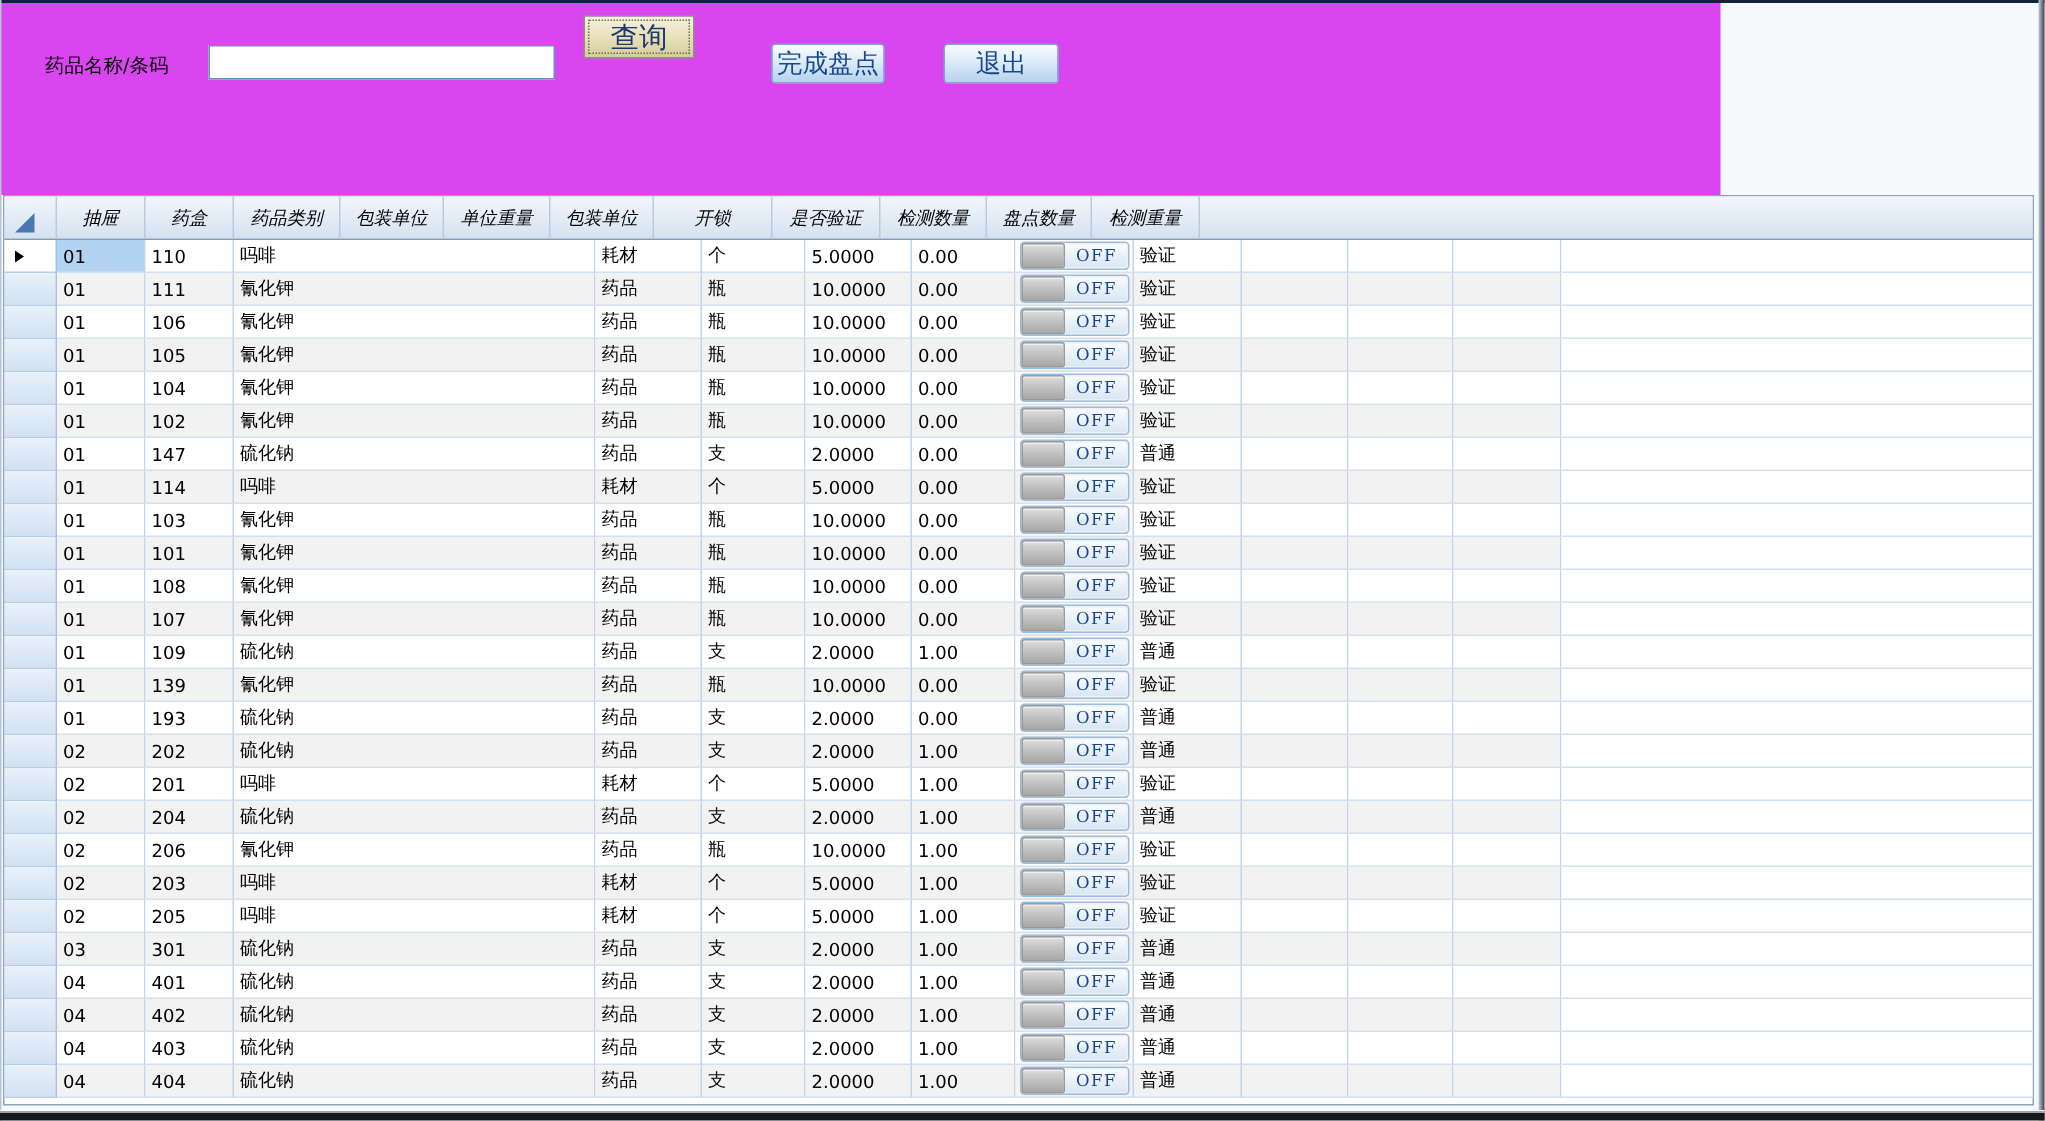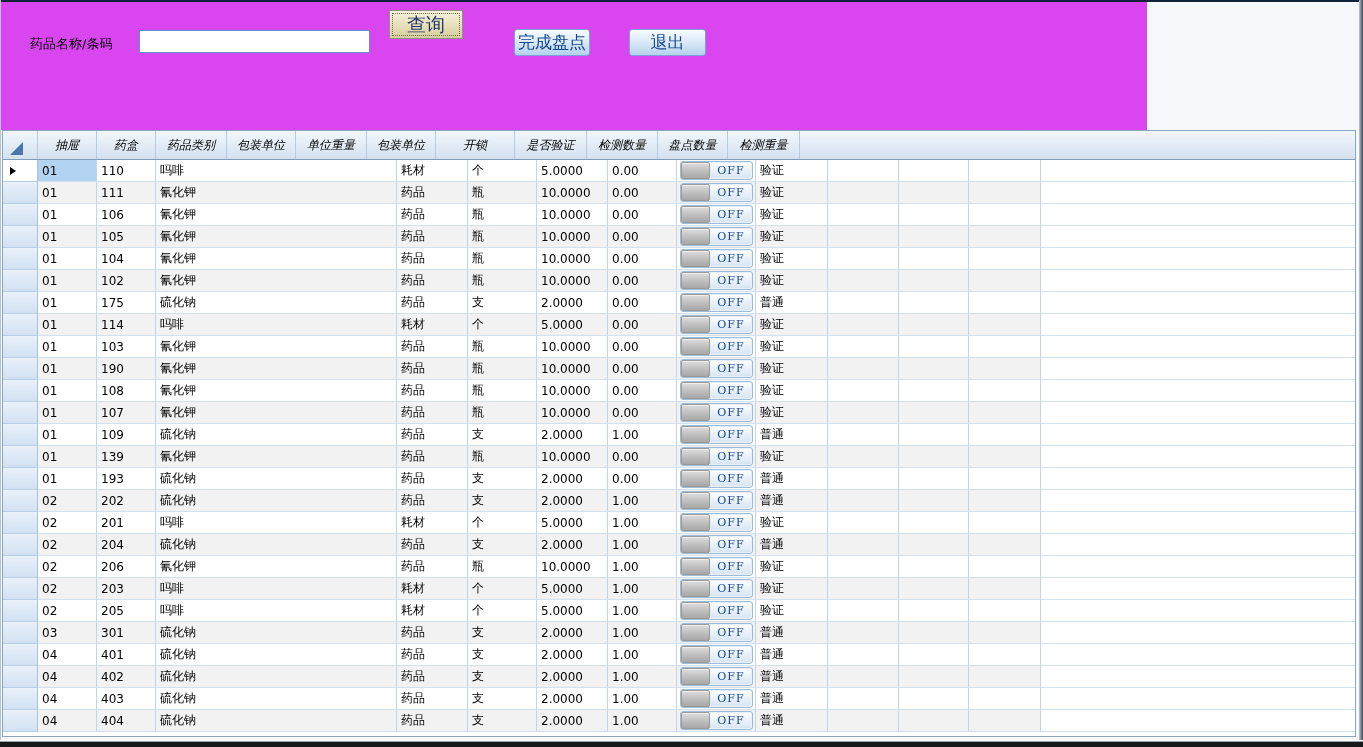--- a/index.html
+++ b/index.html
@@ -248,21 +248,21 @@
         </div>
         <div class="cell c9">验证</div>
         <div class="cell c10"></div>
         <div class="cell c11"></div>
         <div class="cell c12"></div>
         <div class="cell filler"></div>
       </div>
       <div class="row">
         <div class="rowhdr c0"></div>
         <div class="cell c1">01</div>
-        <div class="cell c2">175</div>
+        <div class="cell c2">147</div>
         <div class="cell c3">硫化钠</div>
         <div class="cell c4">药品</div>
         <div class="cell c5">支</div>
         <div class="cell c6">2.0000</div>
         <div class="cell c7">0.00</div>
         <div class="cell c8 lockcell">
           <div class="toggle">
             <div class="knob"></div>
             <div class="toggle-label">OFF</div>
           </div>
@@ -311,21 +311,21 @@
         </div>
         <div class="cell c9">验证</div>
         <div class="cell c10"></div>
         <div class="cell c11"></div>
         <div class="cell c12"></div>
         <div class="cell filler"></div>
       </div>
       <div class="row stripe">
         <div class="rowhdr c0"></div>
         <div class="cell c1">01</div>
-        <div class="cell c2">190</div>
+        <div class="cell c2">101</div>
         <div class="cell c3">氰化钾</div>
         <div class="cell c4">药品</div>
         <div class="cell c5">瓶</div>
         <div class="cell c6">10.0000</div>
         <div class="cell c7">0.00</div>
         <div class="cell c8 lockcell">
           <div class="toggle">
             <div class="knob"></div>
             <div class="toggle-label">OFF</div>
           </div>

